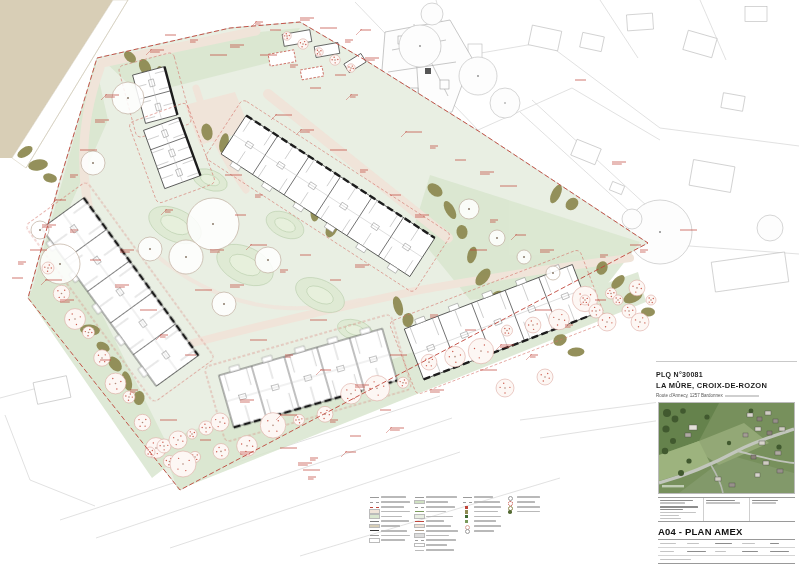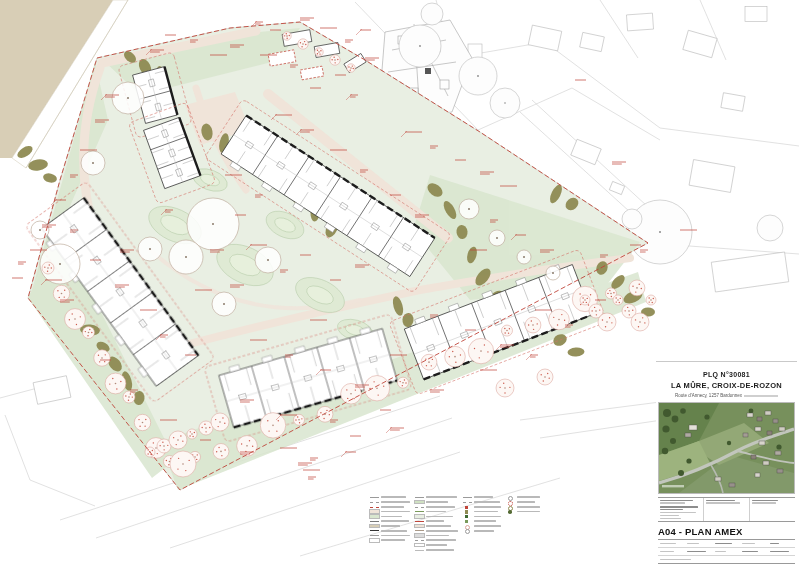--- a/index.html
+++ b/index.html
@@ -6,21 +6,21 @@
   body{width:799px;height:565px;overflow:hidden;position:relative;
        font-family:"Liberation Sans",sans-serif;color:#222;}
   .sheet{position:absolute;inset:0;background:#ffffff;}
   svg{display:block;}
   #plan{position:absolute;left:0;top:0;}
 
   
   .titleblock{position:absolute;left:656px;top:361px;width:141px;height:199px;
               background:#fff;font-family:"Liberation Sans",sans-serif;}
   .tb-rule{border-top:1px solid #c9c9c9;}
-  .tb-head{padding-top:9px;text-align:center;}
+  .tb-head{padding-top:9px;}
   .tb-num{font-size:7px;font-weight:bold;letter-spacing:.3px;color:#1c1c1c;}
   .tb-name{font-size:7.5px;font-weight:bold;letter-spacing:.3px;color:#1c1c1c;margin-top:3px;}
   .tb-addr{font-size:4.5px;color:#555;margin-top:3px;white-space:nowrap;}
   .tb-addr .micro{display:inline-block;width:34px;height:2px;background:#cfcfcf;vertical-align:middle;margin-left:2px;}
   .tb-photo{margin:4px 2px 0 2px;border:.5px solid #bbb;}
   .tb-grid{margin:3px 2px 0 2px;border-top:.7px solid #9a9a9a;border-bottom:.7px solid #9a9a9a;
            display:flex;height:23px;}
   .tb-col{flex:1;padding:1.5px 2px;border-right:.5px solid #cfcfcf;}
   .tb-col:last-child{border-right:none;}
   .bar{height:1.6px;background:#c4c4c4;margin-bottom:1.3px;border-radius:.5px;}

